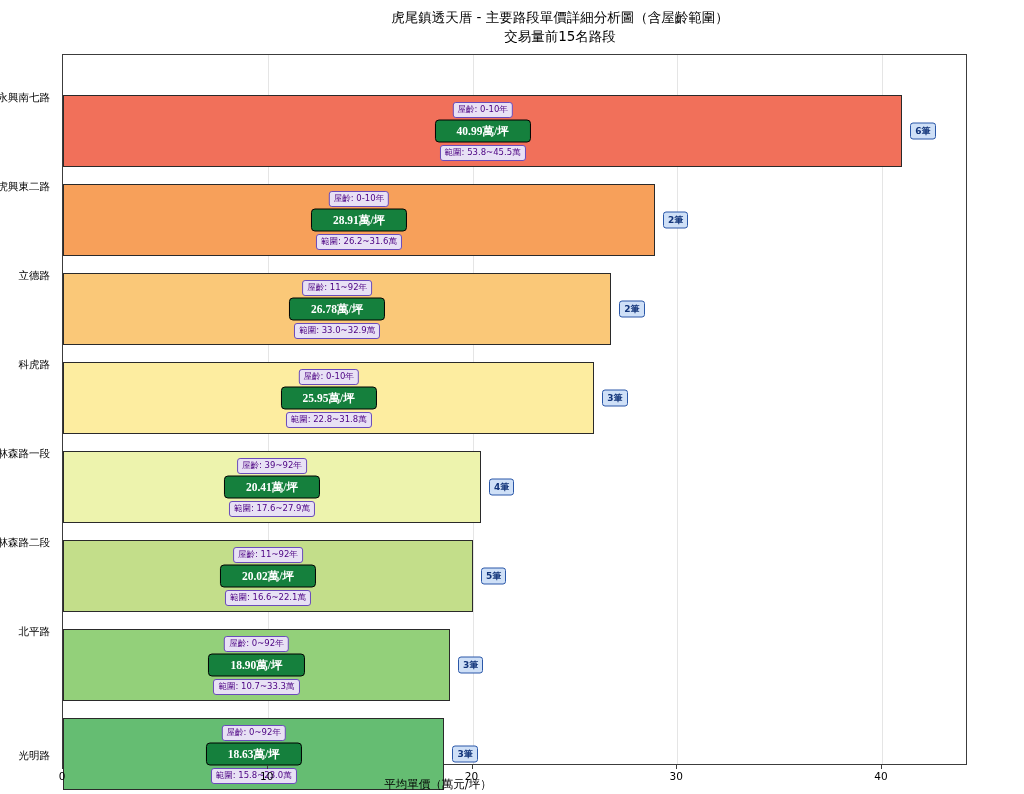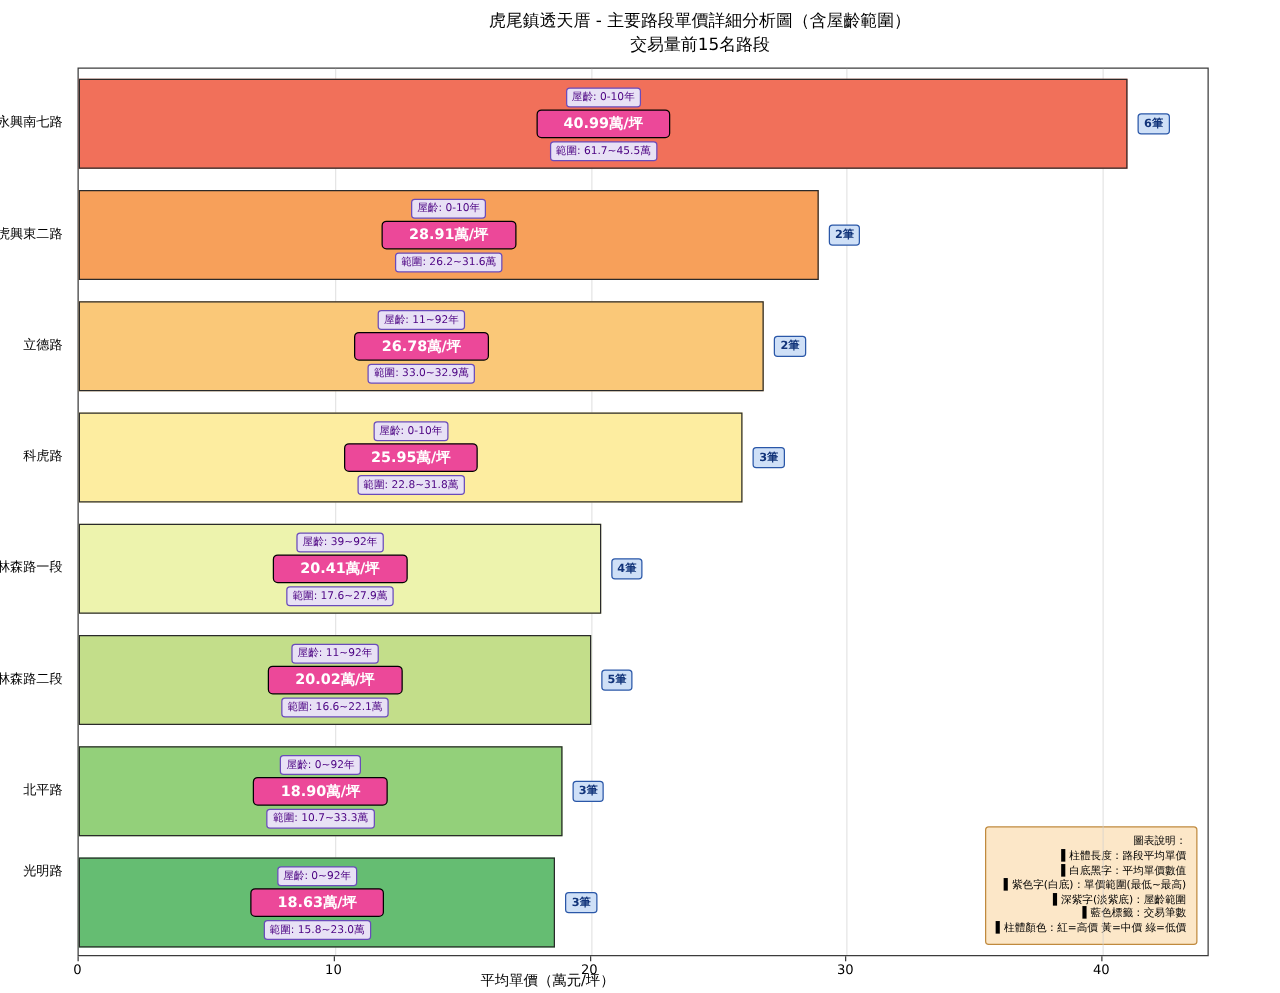--- a/index.html
+++ b/index.html
@@ -57,20 +57,21 @@
     bottom: 0;
     width: 1px;
     background: #cfcfcf;
     opacity: 0.55;
   }
   
   .bar-row {
     position: absolute;
     left: 0;
     height: 72px;
+    margin-top: 32px;
   }
   .bar {
     position: absolute;
     left: 0;
     top: 0;
     height: 72px;
     border: 1px solid #2a2a2a;
     box-sizing: border-box;
   }
   
@@ -84,25 +85,26 @@
     font-size: 8.5px;
     color: #4b0082;
     background: #e8e1f5;
     border: 1px solid #6a4bbb;
     border-radius: 3px;
     padding: 1px 4px;
   }
   .lbl-value {
     font-size: 11.5px;
     color: #ffffff;
-    background: #ec4899;
+    background: #15803d;
     border: 1px solid #000000;
     border-radius: 4px;
     padding: 3px 21px;
     font-weight: bold;
+    font-family: Liberation Serif, serif;
   }
   .lbl-range {
     font-size: 8.5px;
     color: #4b0082;
     background: #e8e1f5;
     border: 1px solid #6a4bbb;
     border-radius: 3px;
     padding: 1px 4px;
   }
   .lbl-count {
@@ -206,46 +208,35 @@
   </div>
 
   <div class="y-axis-labels" id="y-axis-labels">
       <div class="ytick" style="top: 44.4375px; right: 6px;">永興南七路</div>
       <div class="ytick" style="top: 133.312px; right: 6px;">虎興東二路</div>
       <div class="ytick" style="top: 222.188px; right: 6px;">立德路</div>
       <div class="ytick" style="top: 311.062px; right: 6px;">科虎路</div>
       <div class="ytick" style="top: 399.938px; right: 6px;">林森路一段</div>
       <div class="ytick" style="top: 488.812px; right: 6px;">林森路二段</div>
       <div class="ytick" style="top: 577.688px; right: 6px;">北平路</div>
-      <div class="ytick" style="top: 643px; right: 6px;">光明路</div>
+      <div class="ytick" style="top: 702px; right: 6px;">光明路</div>
     </div>
 
   <div class="plot-area" id="plot-area">
 
-    <div class="legend-box">
-      <div class="legend-title">圖表說明：</div>
-      <div id="legend-lines">
-          <div class="legend-line">▌柱體長度：路段平均單價</div>
-          <div class="legend-line">▌白底黑字：平均單價數值</div>
-          <div class="legend-line">▌紫色字(白底)：單價範圍(最低~最高)</div>
-          <div class="legend-line">▌深紫字(淡紫底)：屋齡範圍</div>
-          <div class="legend-line">▌藍色標籤：交易筆數</div>
-          <div class="legend-line">▌柱體顏色：紅=高價 黃=中價 綠=低價</div>
-        </div>
-    </div>
     <div class="source-note" id="source-note" style="left:14px; bottom:12px;">資料来源：2025年1-9月虎尾鎮透天厝實價登錄（127筆）</div>
   <div class="gridline" style="left: 204.751px;"></div>
       <div class="gridline" style="left: 409.502px;"></div>
       <div class="gridline" style="left: 614.253px;"></div>
       <div class="gridline" style="left: 819.005px;"></div>
       <div class="bar-row" style="top: 8.4375px; width: 905px;">
         <div class="bar" style="width: 839.275px; background: rgb(241, 112, 90);"></div>
         <div class="lbl lbl-age" style="left: 419.637px; top: 15px;">屋齡: 0-10年</div>
         <div class="lbl lbl-value" style="left: 419.637px; top: 36px;">40.99萬/坪</div>
-        <div class="lbl lbl-range" style="left: 419.637px; top: 58px;">範圍: 61.7~45.5萬</div>
+        <div class="lbl lbl-range" style="left: 419.637px; top: 58px;">範圍: 53.8~45.5萬</div>
         <div class="lbl-count" style="left: 847.275px; top: 36px;">6筆</div>
       </div>
       <div class="bar-row" style="top: 97.3125px; width: 905px;">
         <div class="bar" style="width: 591.936px; background: rgb(247, 160, 90);"></div>
         <div class="lbl lbl-age" style="left: 295.968px; top: 15px;">屋齡: 0-10年</div>
         <div class="lbl lbl-value" style="left: 295.968px; top: 36px;">28.91萬/坪</div>
         <div class="lbl lbl-range" style="left: 295.968px; top: 58px;">範圍: 26.2~31.6萬</div>
         <div class="lbl-count" style="left: 599.936px; top: 36px;">2筆</div>
       </div>
       <div class="bar-row" style="top: 186.188px; width: 905px;">

